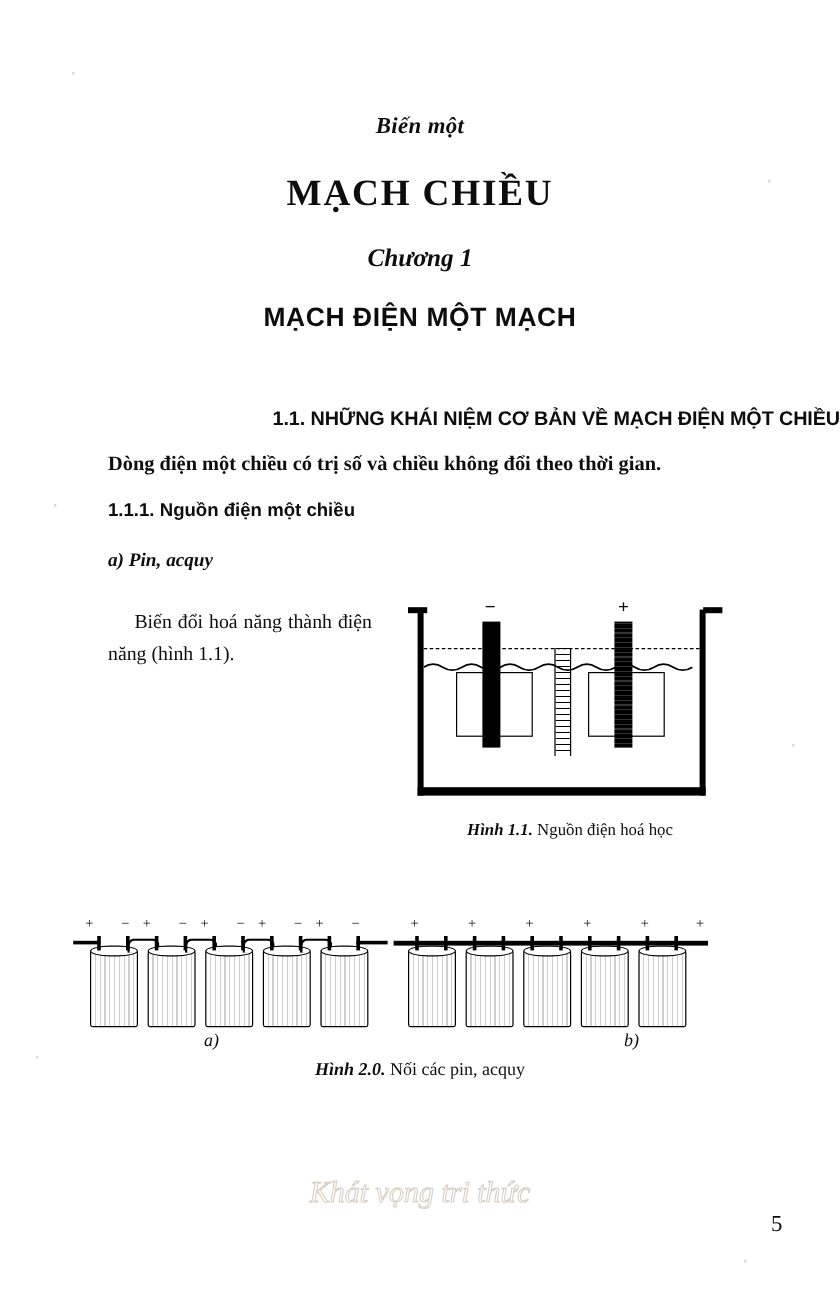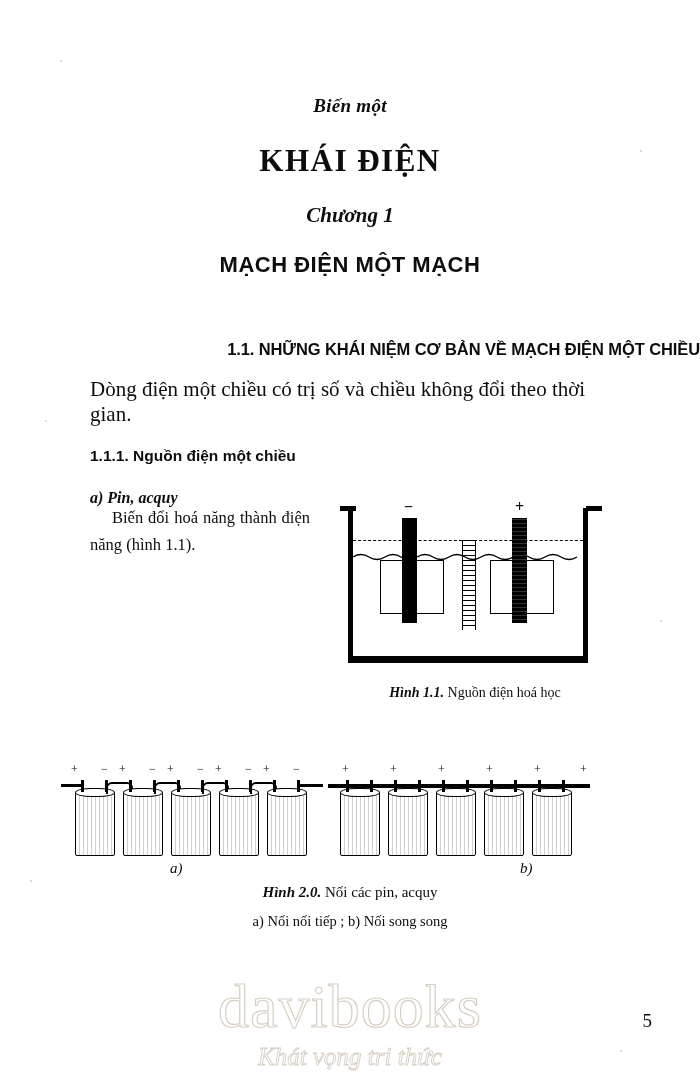--- a/index.html
+++ b/index.html
@@ -61,23 +61,24 @@
     font-family: "Liberation Sans", sans-serif;
     font-weight: bold;
     font-size: 16.5px;
     text-align: right;
     margin-top: 62px;
     letter-spacing: -0.1px;
   }
 
   .lead-line {
     font-family: "Liberation Serif", serif;
-    font-size: 21px;
+    font-size: 17px;
     margin: 18px 0 0 90px;
     width: 530px;
+    font-weight: bold;
   }
 
   .subsection-title {
     font-family: "Liberation Sans", sans-serif;
     font-weight: bold;
     font-size: 15.5px;
     margin: 20px 0 0 90px;
   }
 
   .sub-line {
@@ -332,21 +333,21 @@
     background: #cfcfcf;
     border-radius: 50%;
   }
 </style>
 </head>
 <body>
 
 <div class="page">
 
   <div class="part-label">Biến một</div>
-  <div class="part-title">KHÁI ĐIỆN</div>
+  <div class="part-title">MẠCH CHIỀU</div>
   <div class="chapter-label">Chương 1</div>
   <div class="chapter-title">MẠCH ĐIỆN MỘT MẠCH</div>
 
   <div class="section-title">1.1. NHỮNG KHÁI NIỆM CƠ BẢN VỀ MẠCH ĐIỆN MỘT CHIỀU</div>
 
   <div class="lead-line">Dòng điện một chiều có trị số và chiều không đổi theo thời gian.</div>
 
   <div class="subsection-title">1.1.1. Nguồn điện một chiều</div>
 
 
@@ -462,25 +463,23 @@
       </div>
 
       <div class="sublabel" style="left:110px; top:100px;">a)</div>
       <div class="sublabel" style="left:460px; top:100px;">b)</div>
     </div>
 
     <div class="fig12-cap1">
       <b style="font-style:italic;">Hình 2.0.</b>
       <span>Nối các pin, acquy</span>
     </div>
-    <div class="fig12-cap2">a) Nối nối tiếp ;  b) Nối song song</div>
   </div>
 
   <div class="watermark">
-    <div class="wm-main">davibooks</div>
     <div class="wm-sub">Khát vọng tri thức</div>
   </div>
 
   <div class="page-number">5</div>
 
   <div class="speck" style="left:60px;  top:60px;"></div>
   <div class="speck" style="left:640px; top:150px;"></div>
   <div class="speck" style="left:45px;  top:420px;"></div>
   <div class="speck" style="left:660px; top:620px;"></div>
   <div class="speck" style="left:30px;  top:880px;"></div>

